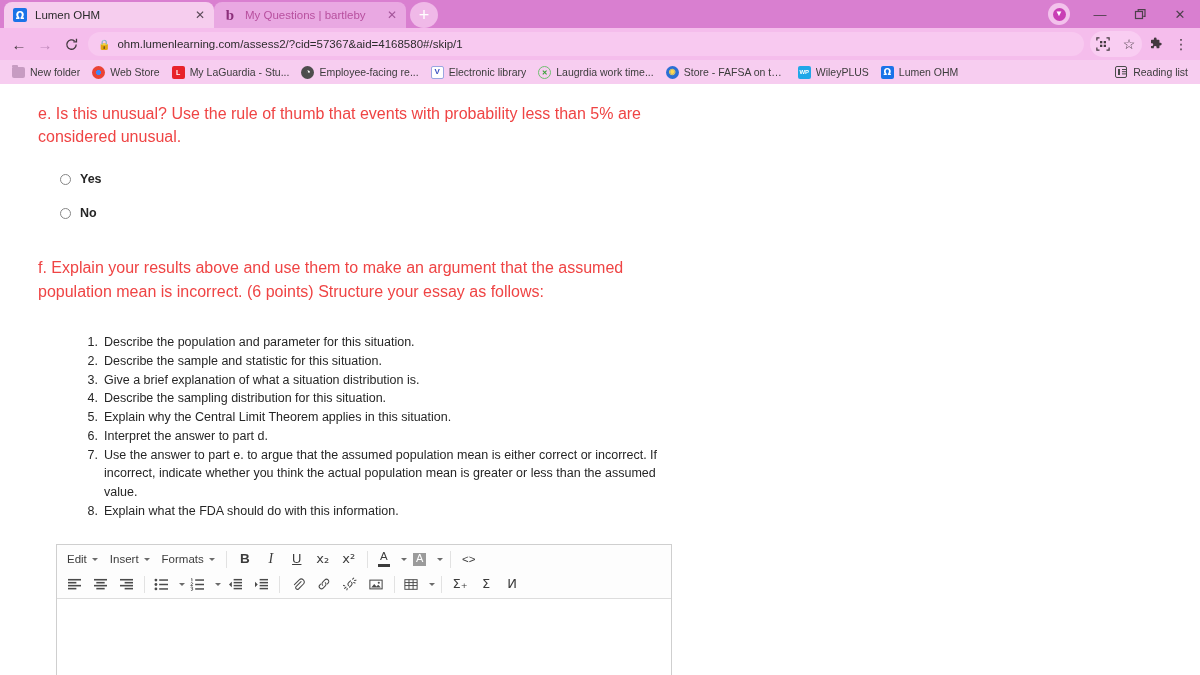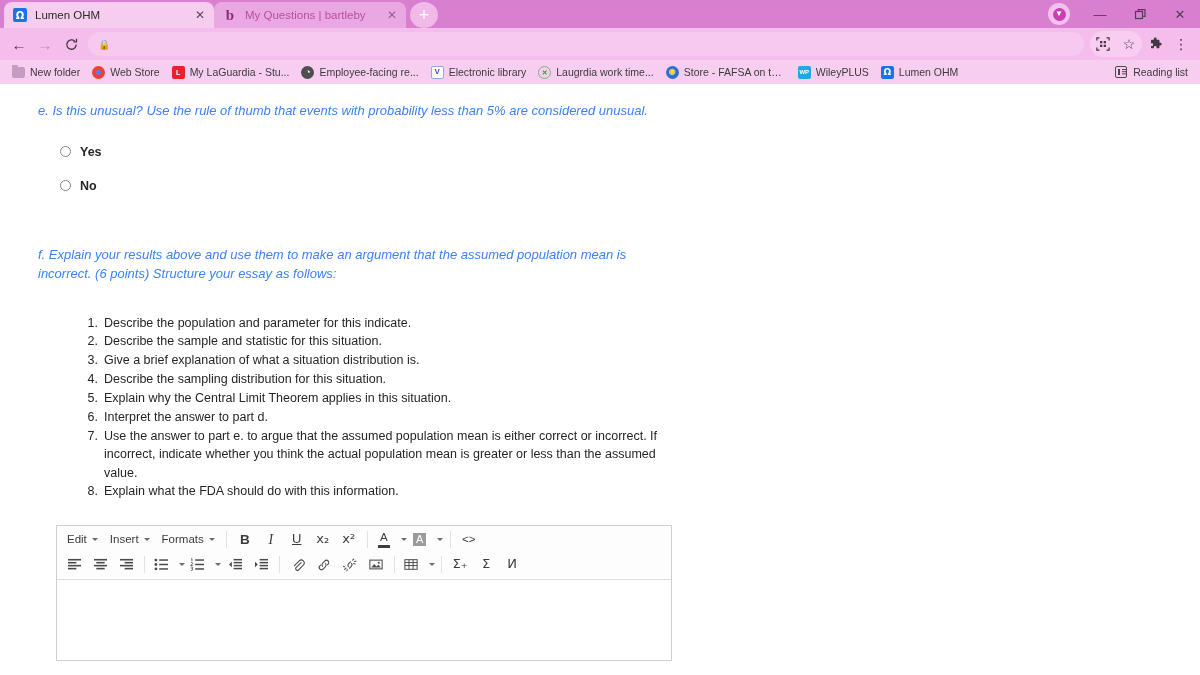--- a/index.html
+++ b/index.html
@@ -167,30 +167,30 @@
   }
 
   
   .page {
     flex: 1 1 auto; background: #ffffff;
     position: relative; overflow: hidden;
     font-size: 12.5px; color: #262626; line-height: 1.45;
   }
   .content { padding: 18px 0 0 38px; max-width: 660px; }
 
-  .qtext { font-size: 13px; color: #3b82f6; line-height: 1.45; font-style: italic; }
+  .qtext { font-size: 16px; color: #ef4444; line-height: 1.45; }
   .choices { margin-top: 20px; padding-left: 22px; }
   .choice { display: flex; align-items: center; height: 22px; margin-bottom: 12px; font-weight: bold; }
   .radio {
     width: 11px; height: 11px; border: 1.2px solid #868686;
     border-radius: 50%; background: #fff; flex: 0 0 11px; margin-right: 9px;
   }
   .choice-label { font-size: 12.5px; color: #262626; }
 
-  .fblock { margin-top: 49px; }
+  .fblock { margin-top: 32px; }
   .steps { margin-top: 30px; padding-left: 40px; }
   .step {
     display: flex; font-size: 12.5px; color: #262626;
     line-height: 1.47; margin-bottom: 0.5px;
   }
   .step-num { flex: 0 0 20px; text-align: right; margin-right: 6px; }
   .step-text { flex: 1 1 auto; max-width: 580px; }
 
   
   .editor {
@@ -287,20 +287,21 @@
     <div class="nav-btn disabled">→</div>
     <div class="nav-btn">
       <svg width="15" height="15" viewBox="0 0 16 16" aria-hidden="true">
         <path d="M13 8a5 5 0 1 1-1.6-3.6" fill="none" stroke="#43383f" stroke-width="1.4"></path>
         <path d="M13.3 1.8 V5.1 H10" fill="none" stroke="#43383f" stroke-width="1.4"></path>
       </svg>
     </div>
 
     <div class="omnibox">
       <span class="lock-icon">🔒</span>
+      <span class="omnibox-url">ohm.lumenlearning.com/assess2/?cid=57367&amp;aid=4168580#/skip/1</span>
     </div>
 
     <div class="pill-bg">
       <div class="tb-icon">
         <svg width="14" height="14" viewBox="0 0 16 16" aria-hidden="true">
           <path d="M1 4 V1 H4 M12 1 H15 V4 M15 12 V15 H12 M4 15 H1 V12" fill="none" stroke="#43383f" stroke-width="1.4"></path>
           <rect x="4.6" y="4.6" width="2.6" height="2.6" fill="#43383f"></rect>
           <rect x="8.8" y="4.6" width="2.6" height="2.6" fill="#43383f"></rect>
           <rect x="4.6" y="8.8" width="2.6" height="2.6" fill="#43383f"></rect>
           <rect x="8.8" y="8.8" width="2.6" height="2.6" fill="#43383f"></rect>
@@ -387,21 +388,21 @@
           <span class="choice-label">No</span>
         </label>
       </div>
 
       <div class="fblock">
         <div class="qtext">f. Explain your results above and use them to make an argument that the assumed population mean is incorrect. (6 points) Structure your essay as follows:</div>
 
         <div class="steps">
           <div class="step">
             <span class="step-num">1.</span>
-            <span class="step-text">Describe the population and parameter for this indicate.</span>
+            <span class="step-text">Describe the population and parameter for this situation.</span>
           </div>
           <div class="step">
             <span class="step-num">2.</span>
             <span class="step-text">Describe the sample and statistic for this situation.</span>
           </div>
           <div class="step">
             <span class="step-num">3.</span>
             <span class="step-text">Give a brief explanation of what a situation distribution is.</span>
           </div>
           <div class="step">

